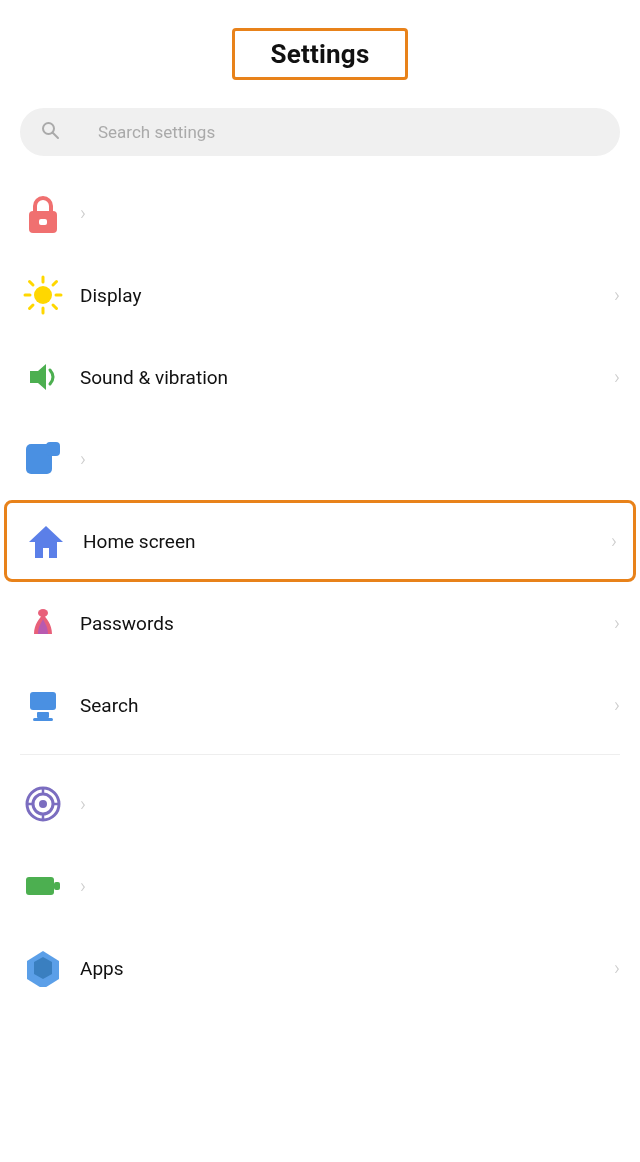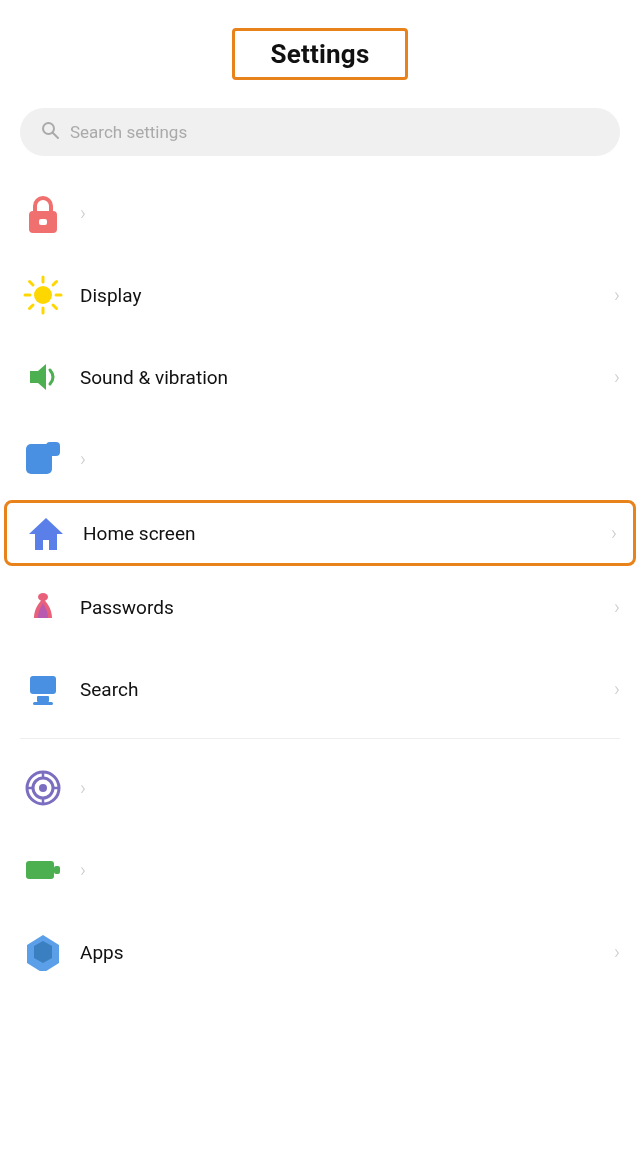--- a/index.html
+++ b/index.html
@@ -49,39 +49,40 @@
     }
 
     .search-icon-svg {
       color: #aaaaaa;
       flex-shrink: 0;
     }
 
     .search-placeholder {
       font-size: 17px;
       color: #aaaaaa;
+      margin-left: 28px;
     }
 
     .settings-list {
       list-style: none;
     }
 
     .settings-item {
       display: flex;
       align-items: center;
       padding: 18px 20px;
       cursor: pointer;
       position: relative;
     }
 
     .settings-item.highlighted {
       border: 3px solid #E8821A;
       border-radius: 8px;
       margin: 0 4px;
-      padding: 7px 16px;
+      padding: 15px 16px;
     }
 
     .settings-item .icon-wrapper {
       width: 46px;
       height: 46px;
       display: flex;
       align-items: center;
       justify-content: center;
       flex-shrink: 0;
       margin-right: 14px;

